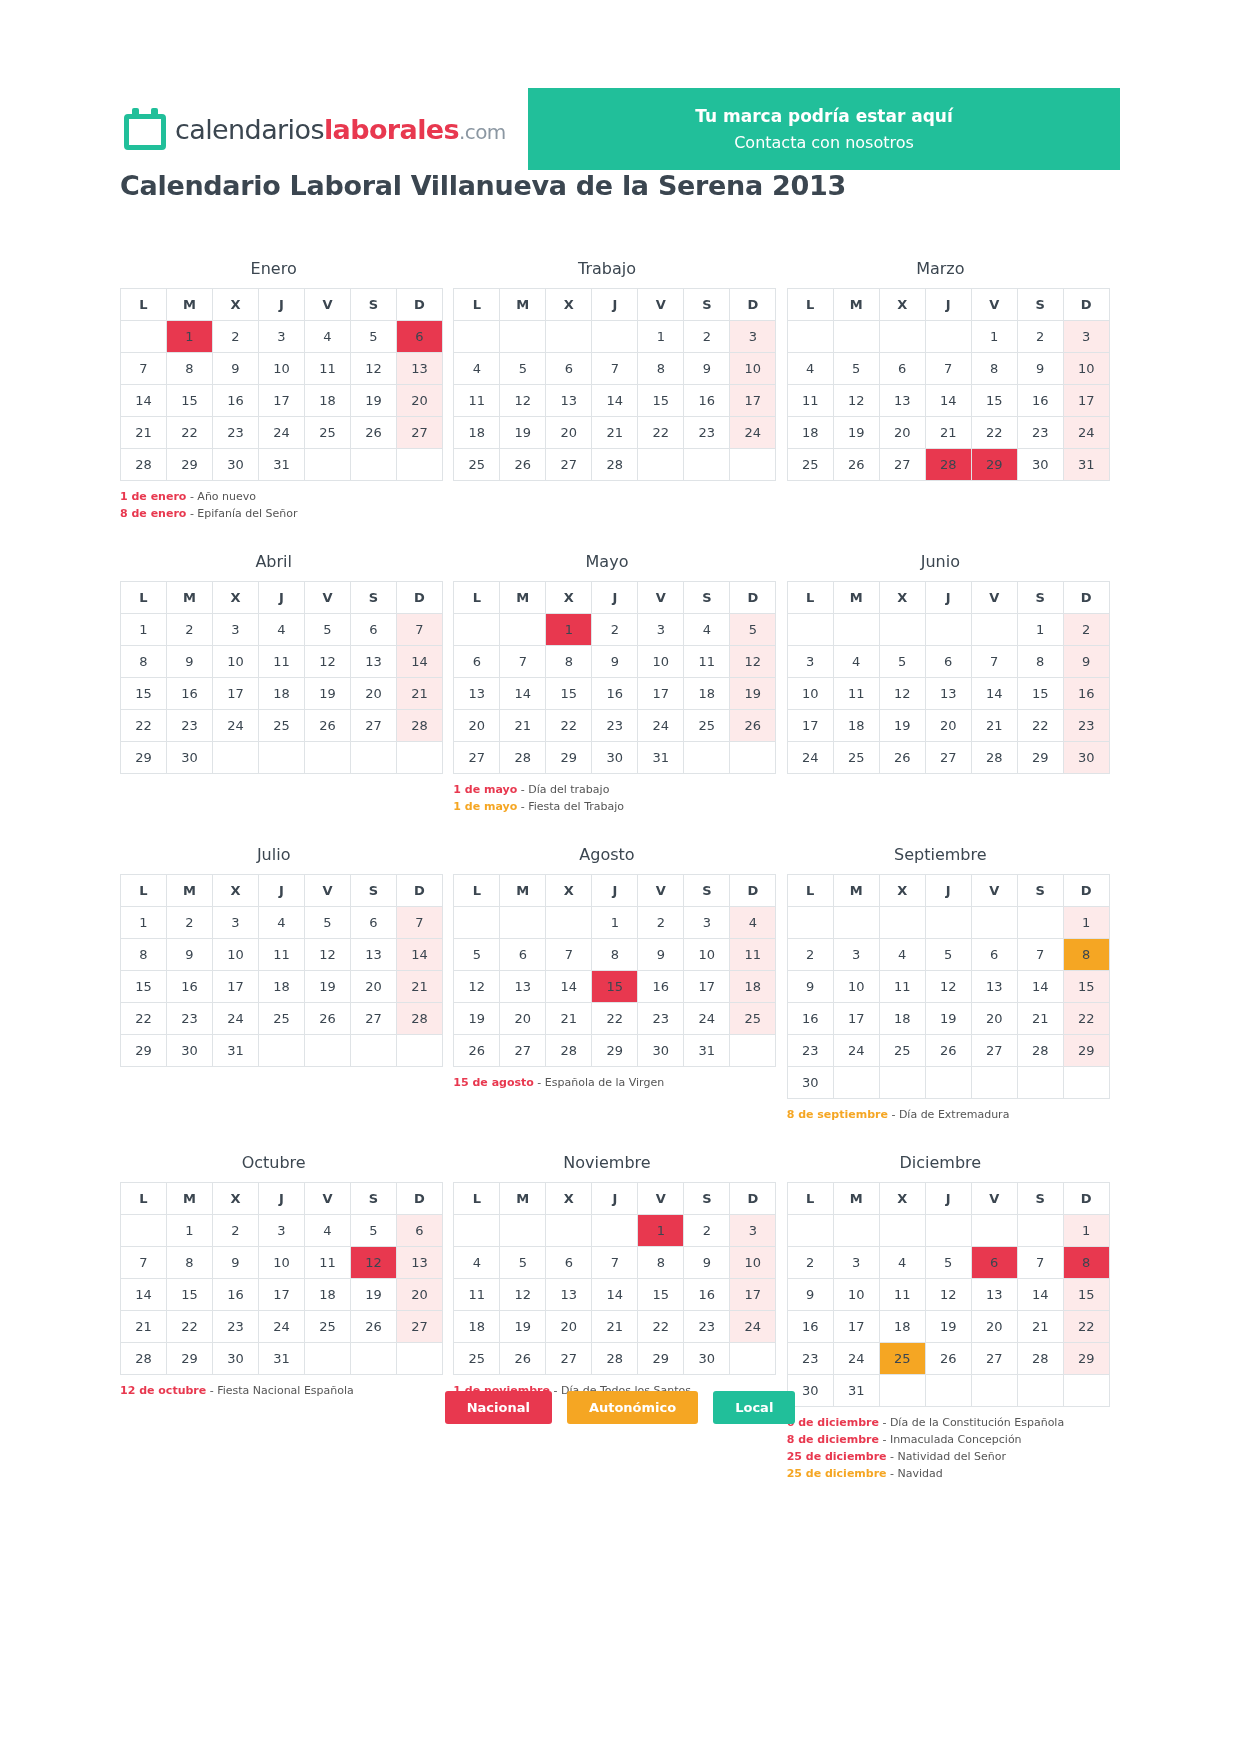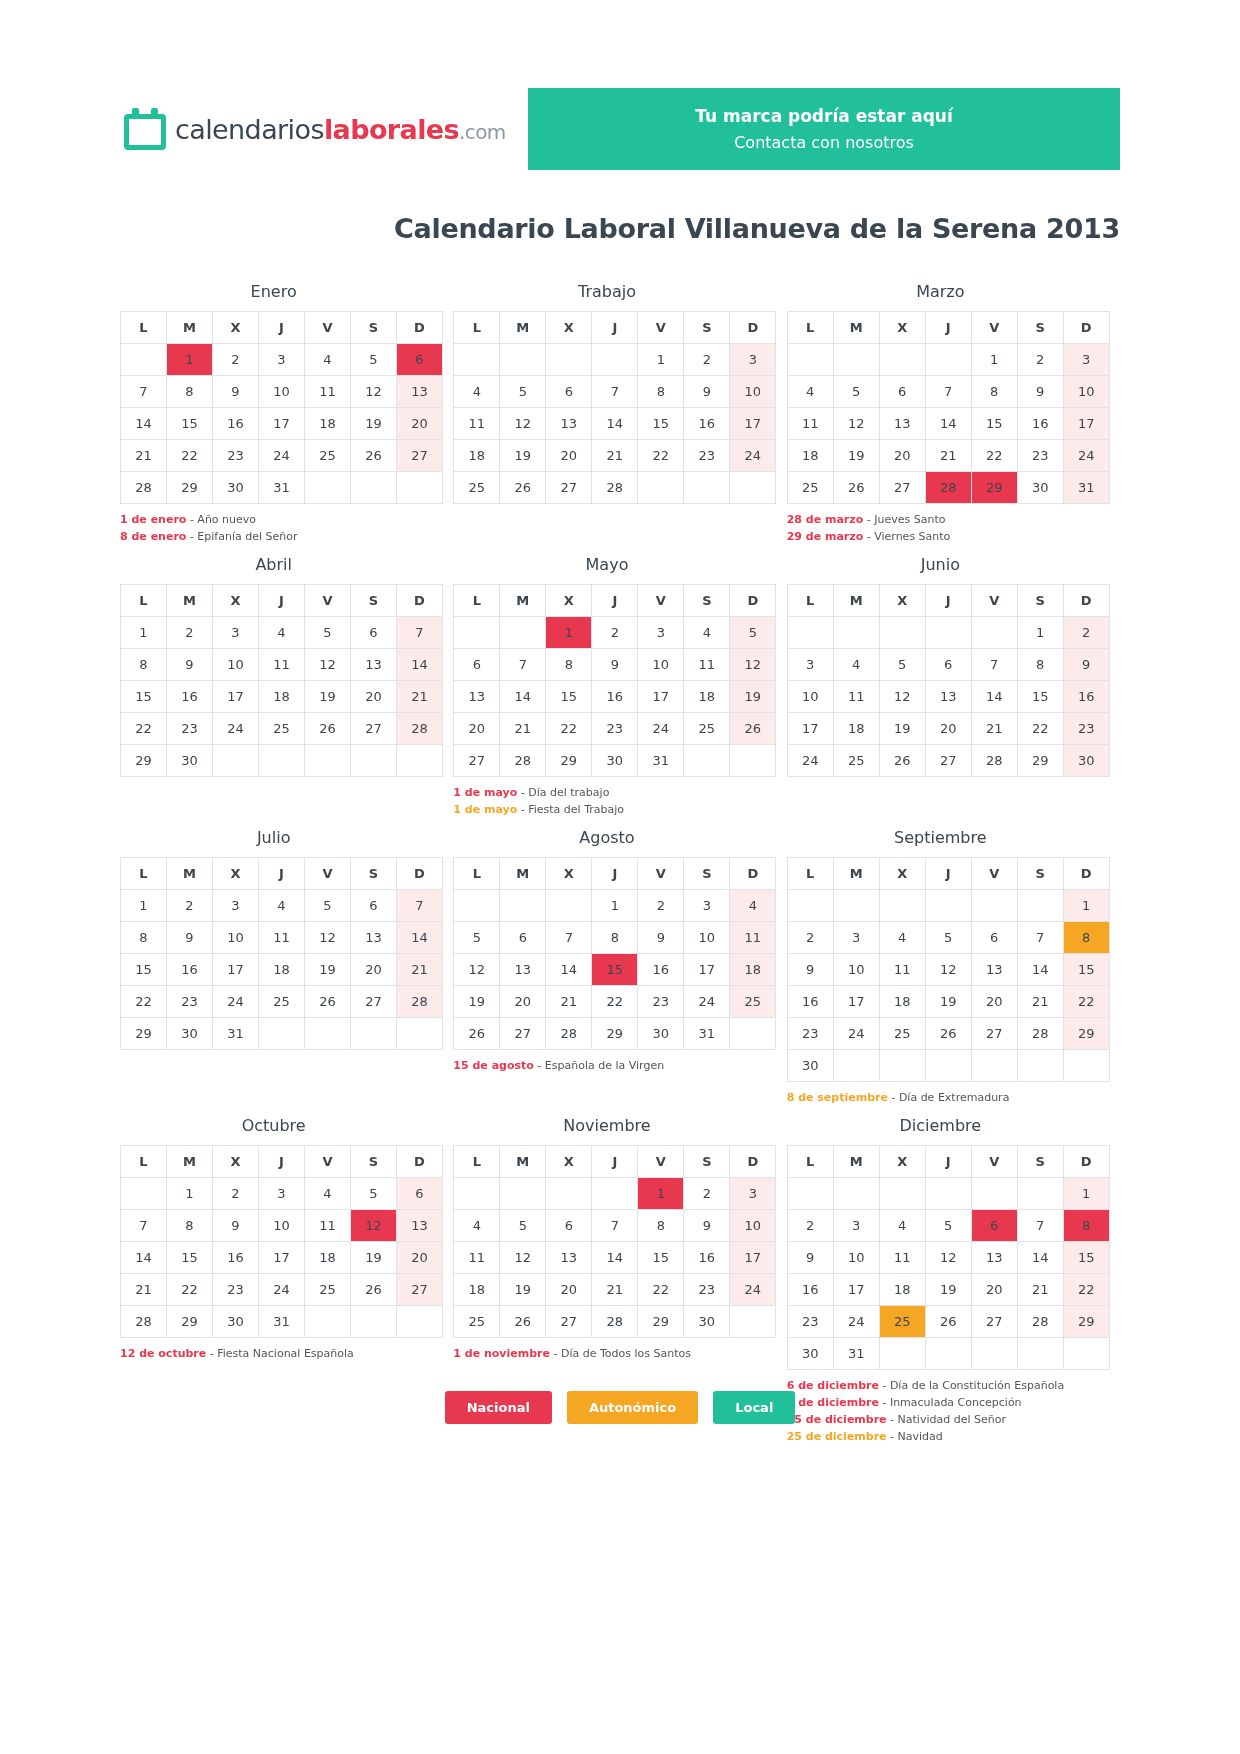--- a/index.html
+++ b/index.html
@@ -88,39 +88,39 @@
   .banner .b1 {
     font-size: 17px;
     font-weight: bold;
     margin-bottom: 7px;
   }
   .banner .b2 {
     font-size: 16px;
   }
 
   .title {
-    text-align: right;
+    text-align: left;
     font-size: 27px;
     font-weight: bold;
     color: #3b4650;
-    margin-top: 43px;
     letter-spacing: -0.3px;
   }
 
   
   .months {
     margin-top: 38px;
     display: flex;
     flex-wrap: wrap;
   }
   .month {
     width: 33.333%;
     box-sizing: border-box;
     padding-right: 26px;
     margin-bottom: 10px;
+    margin-top: 20px;
   }
   .month-name {
     text-align: center;
     font-size: 16px;
     color: #3b4650;
     margin-bottom: 10px;
     font-weight: normal;
   }
   table.cal {
     border-collapse: collapse;
@@ -387,24 +387,20 @@
               <td class="">25</td>
               <td class="">26</td>
               <td class="">27</td>
               <td class="nacional">28</td>
               <td class="nacional">29</td>
               <td class="">30</td>
               <td class="sun">31</td>
             </tr>
           </tbody>
         </table>
-        <div class="notes">
-          <div class="note"><span class="d-nac">28 de marzo</span><span> - </span><span>Jueves Santo</span></div>
-          <div class="note"><span class="d-nac">29 de marzo</span><span> - </span><span>Viernes Santo</span></div>
-        </div>
       </div>
       <div class="month">
         <div class="month-name">Abril</div>
         <table class="cal">
           <thead>
             <tr>
               <th>L</th>
               <th>M</th>
               <th>X</th>
               <th>J</th>

